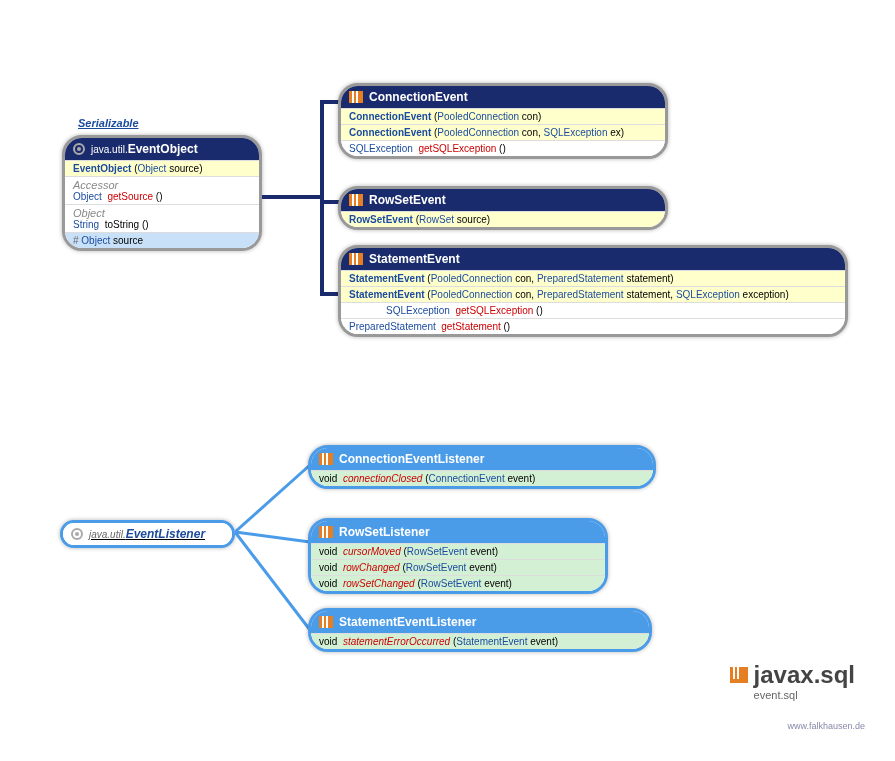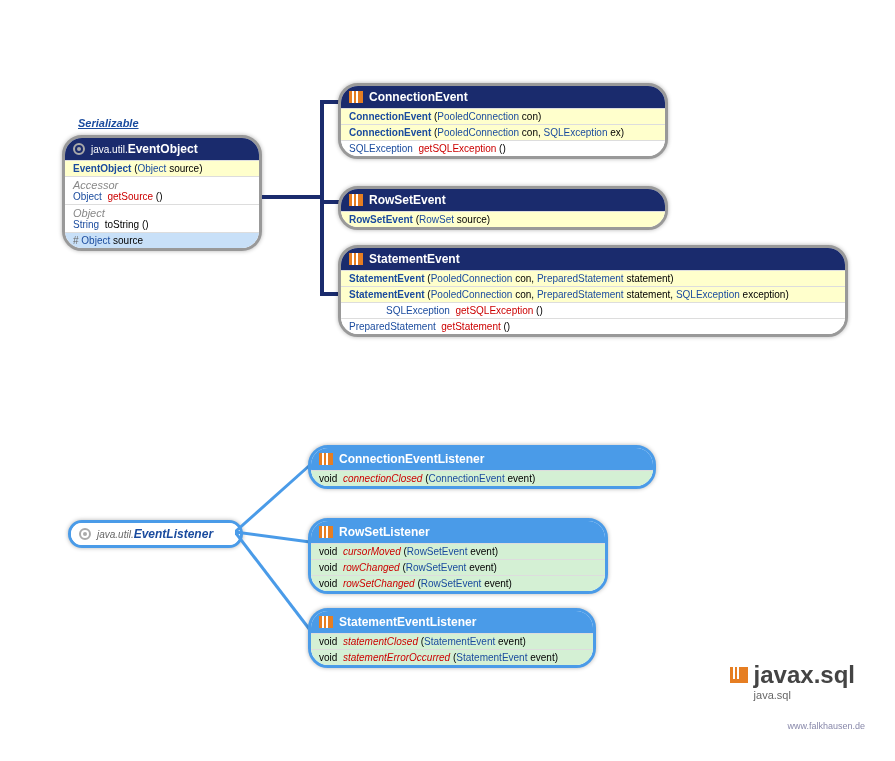--- a/index.html
+++ b/index.html
@@ -159,21 +159,21 @@
     <span class="typebold">StatementEvent</span> (<span class="type">PooledConnection</span> <span class="paramname">con</span>, <span class="type">PreparedStatement</span> <span class="paramname">statement</span>, <span class="type">SQLException</span> <span class="paramname">exception</span>)
   </div>
   <div class="row row-white" style="text-align:left; padding-left:45px;">
     <span class="type">SQLException</span>&nbsp;&nbsp;<span class="method">getSQLException</span> ()
   </div>
   <div class="row row-white">
     <span class="type">PreparedStatement</span>&nbsp;&nbsp;<span class="method">getStatement</span> ()
   </div>
 </div>
 
-<div class="box" style="left:68px; top:520px; width:175px; border-color:#4a9be8;">
+<div class="box" style="left:60px; top:520px; width:175px; border-color:#4a9be8;text-decoration:underline;">
   <div class="header-light" style="background:#fff; color:#1a4b9e;">
     <span class="icon-gear"></span>
     <span style="font-style:italic;"><span class="pkg" style="color:#666;">java.util.</span><span style="color:#1a4b9e; font-style:italic;">EventListener</span></span>
   </div>
 </div>
 
 <svg style="position:absolute; left:235px; top:450px; width:80px; height:200px; pointer-events:none;">
   <line x1="0" y1="82" x2="75" y2="15" stroke="#4a9be8" stroke-width="3"></line>
   <line x1="0" y1="82" x2="75" y2="92" stroke="#4a9be8" stroke-width="3"></line>
   <line x1="0" y1="82" x2="75" y2="180" stroke="#4a9be8" stroke-width="3"></line>
@@ -198,33 +198,30 @@
     <span class="paramname">void</span>&nbsp;&nbsp;<span class="method-italic">cursorMoved</span> (<span class="type">RowSetEvent</span> <span class="paramname">event</span>)
   </div>
   <div class="row row-green">
     <span class="paramname">void</span>&nbsp;&nbsp;<span class="method-italic">rowChanged</span> (<span class="type">RowSetEvent</span> <span class="paramname">event</span>)
   </div>
   <div class="row row-green">
     <span class="paramname">void</span>&nbsp;&nbsp;<span class="method-italic">rowSetChanged</span> (<span class="type">RowSetEvent</span> <span class="paramname">event</span>)
   </div>
 </div>
 
-<div class="box" style="left:308px; top:608px; width:288px; border-color:#4a9be8;">
+<div class="box" style="left:308px; top:608px; width:344px; border-color:#4a9be8;">
   <div class="header-light">
     <span class="icon-bars"></span>
     <span>StatementEventListener</span>
-  </div>
-  <div class="row row-green">
-    <span class="paramname">void</span>&nbsp;&nbsp;<span class="method-italic">statementClosed</span> (<span class="type">StatementEvent</span> <span class="paramname">event</span>)
   </div>
   <div class="row row-green">
     <span class="paramname">void</span>&nbsp;&nbsp;<span class="method-italic">statementErrorOccurred</span> (<span class="type">StatementEvent</span> <span class="paramname">event</span>)
   </div>
 </div>
 
 <div class="pkg-label">
   <div style="display:flex; align-items:center; gap:6px;">
     <span class="icon-bars" style="width:18px; height:16px;"></span>
     <span class="big">javax.sql</span>
   </div>
-  <div class="sub" style="margin-left:24px;">java.sql</div>
+  <div class="sub" style="margin-left:24px;">event.sql</div>
 </div>
 <div class="url">www.falkhausen.de</div>
 
 </body></html>

